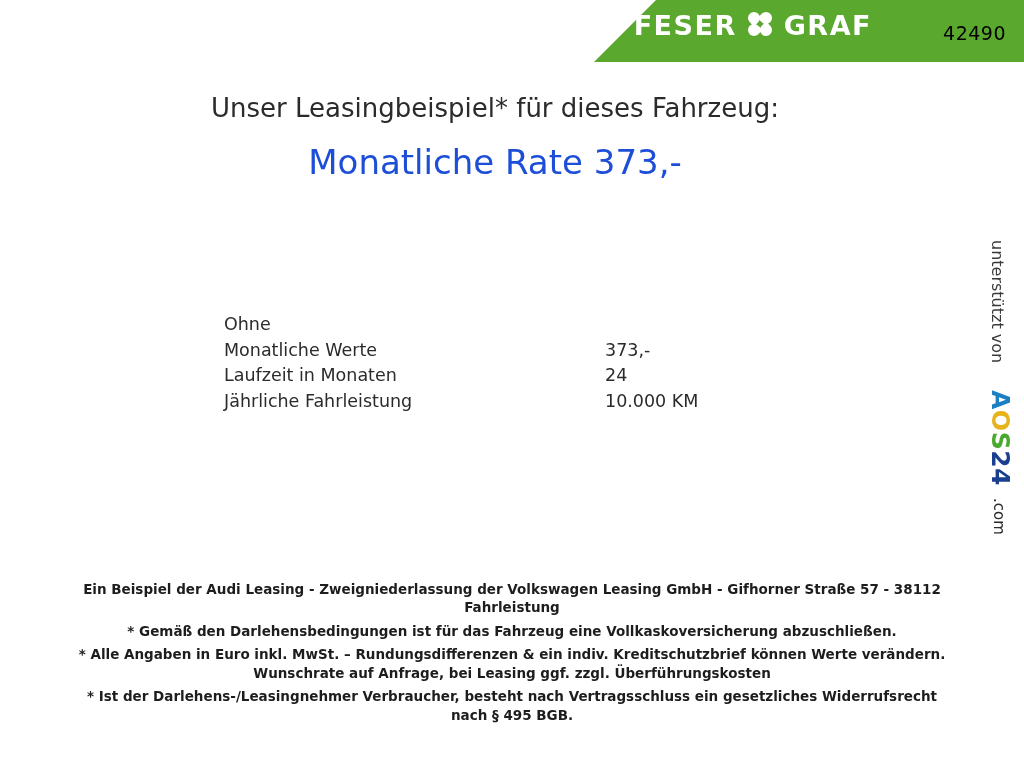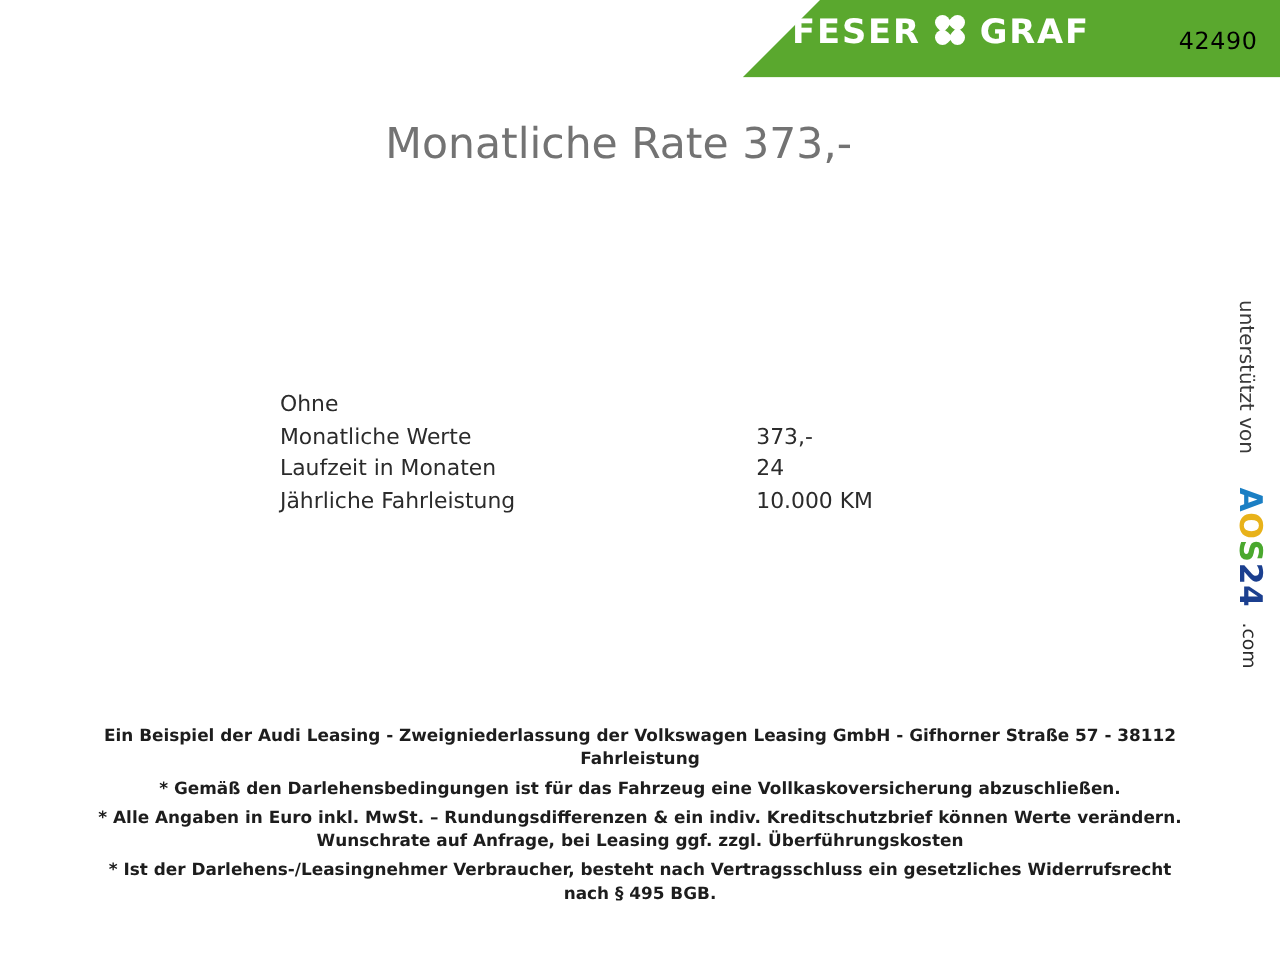--- a/index.html
+++ b/index.html
@@ -87,23 +87,23 @@
   }
   .title-main {
     font-size: 26px;
     font-weight: normal;
     color: #2b2b2b;
     line-height: 1.25;
   }
   .title-rate {
     font-size: 34px;
     font-weight: normal;
-    color: #737373;
+    color: #1d4ed8;
     line-height: 1.25;
-    margin-top: 2px;
+    margin-top: 16px;
   }
 
   
   .details {
     position: absolute;
     top: 312px;
     left: 224px;
     font-size: 17.5px;
     color: #2b2b2b;
   }
@@ -186,20 +186,21 @@
         <span class="l2"></span>
         <span class="l3"></span>
         <span class="l4"></span>
     </span>
     <span class="brand-text">GRAF</span>
   </div>
   <div class="vehicle-number">42490</div>
 </div>
 
 <div class="title-block">
+  <div class="title-main">Unser Leasingbeispiel* für dieses Fahrzeug:</div>
   <div class="title-rate">Monatliche Rate 373,-</div>
 </div>
 
 <div class="details">
   <div class="details-row">
     <div class="details-value">Ohne</div>
   </div>
   <div class="details-row">
     <div class="details-label">Monatliche Werte</div>
     <div class="details-value">373,-</div>

